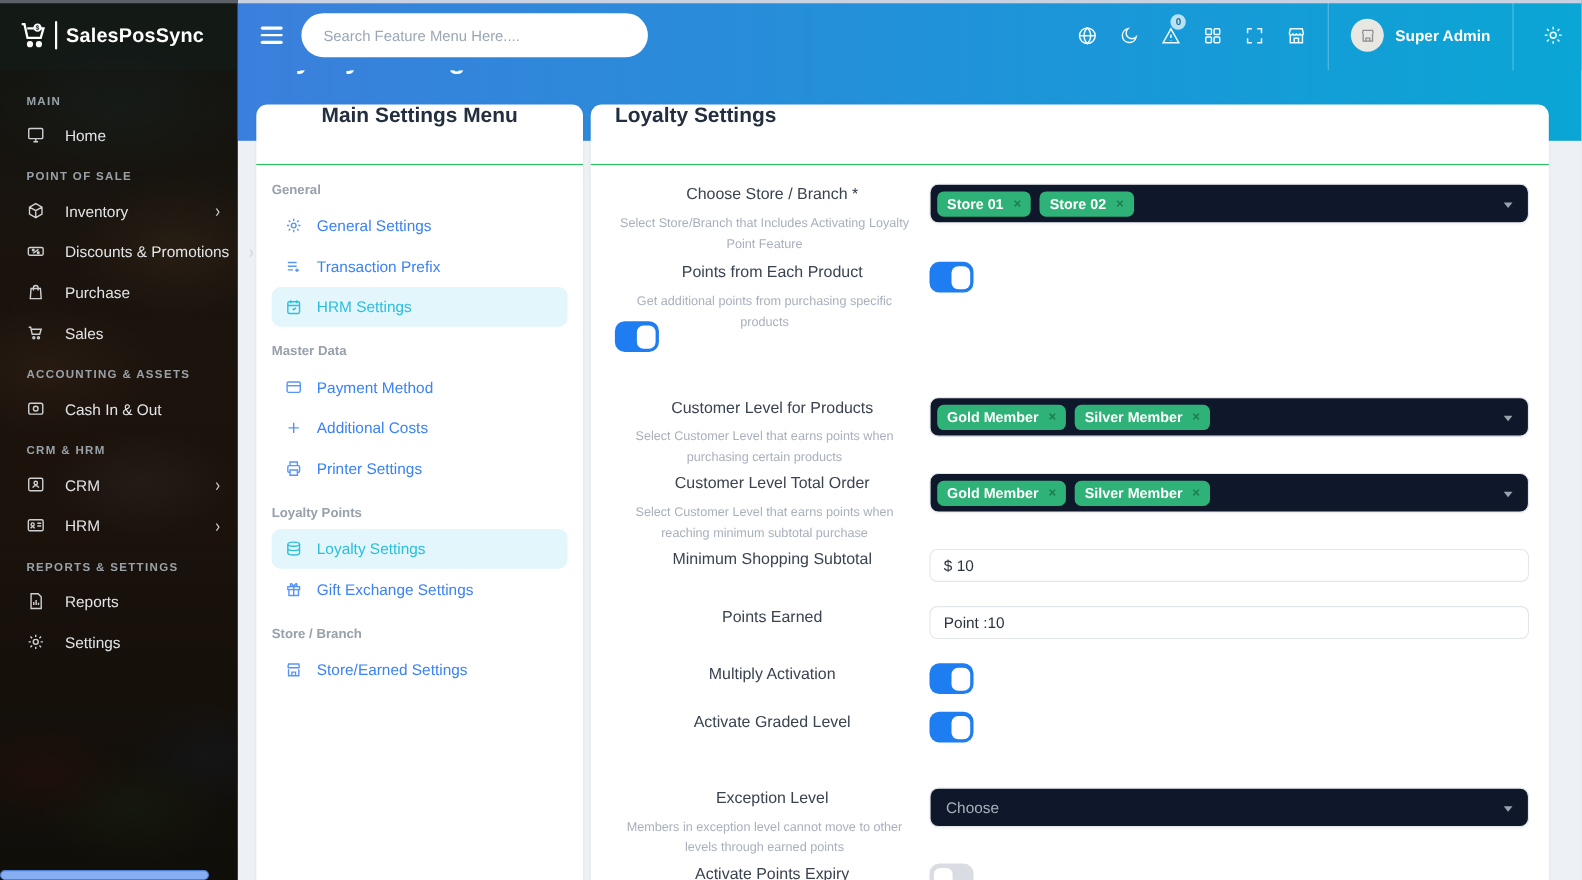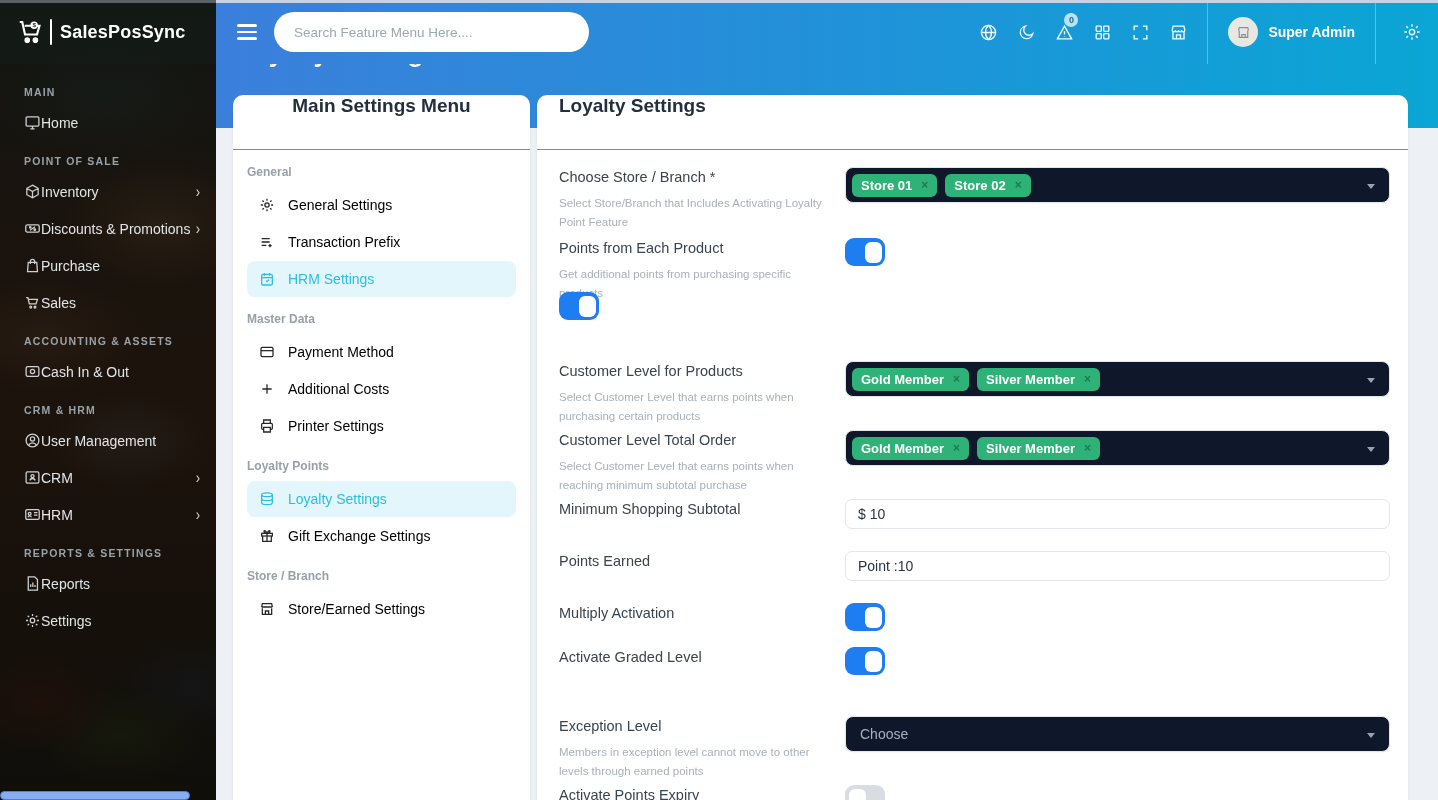--- a/index.html
+++ b/index.html
@@ -21,21 +21,21 @@
       radial-gradient(120px 70px at 55% 92%,#3c5a22 0%,transparent 70%),
       radial-gradient(110px 70px at 88% 86%,#2a3f66 0%,transparent 70%),
       radial-gradient(160px 90px at 50% 12%,#2e4a44 0%,transparent 75%),
       #241c14;}
   .logo-bar{height:64px;display:flex;align-items:center;padding:0 16px;background:rgba(20,30,26,.55);}
   .logo-cart{width:30px;height:30px;flex:0 0 auto;}
   .logo-sep{width:2px;height:26px;background:#fff;margin:0 8px 0 4px;border-radius:1px;}
   .logo-text{font-size:18px;font-weight:700;color:#fff;letter-spacing:.2px;}
   .nav{padding-top:8px;}
   .nav-section{padding:14px 24px 6px;font-size:10.5px;font-weight:700;letter-spacing:1.2px;color:#99a2a8;text-transform:uppercase;}
-  .nav-item{height:37px;display:flex;align-items:center;gap:0;padding:0 16px 0 24px;font-size:14px;color:#e2e5e8;cursor:pointer;}
+  .nav-item{height:37px;display:flex;align-items:center;gap:18px;padding:0 16px 0 24px;font-size:14px;color:#e2e5e8;cursor:pointer;}
   .nav-item .nicon{width:17px;height:17px;opacity:.9;flex:0 0 auto;}
   .nav-item .nlabel{flex:1;white-space:nowrap;}
   .nav-item .chev{font-size:13px;color:#cfd4d8;transform:scaleY(1.3);}
   .h-scrollbar{position:absolute;left:0;bottom:0;width:190px;height:9px;border-radius:5px;
     background:#86aef0;border:1px solid #4d7fd2;}
 
   
   .main{position:absolute;left:216px;top:0;width:1222px;height:800px;overflow:hidden;}
   .banner{position:absolute;top:0;left:0;right:0;height:128px;z-index:1;
     background:linear-gradient(90deg,#3b7fdc 0%,#1f93d9 55%,#0aa6d4 100%);}
@@ -69,29 +69,29 @@
   .menu-card{left:17px;top:95px;width:297px;height:760px;}
   .form-card{left:321px;top:95px;width:871px;height:760px;}
   .card-head{height:55px;display:flex;align-items:flex-start;border-bottom:1px solid #22c55e;}
   .menu-card .card-head{justify-content:center;}
   .form-card .card-head{padding-left:22px;}
   .card-title{font-size:19px;font-weight:700;color:#232f3e;}
 
   
   .mgroup-label{margin:15px 14px 8px;font-size:12px;font-weight:700;color:#97a0ab;}
   .mitem{height:36px;display:flex;align-items:center;gap:13px;margin:0 14px 1px;padding:0 12px;border-radius:8px;
-    font-size:14px;color:#000000;cursor:pointer;}
+    font-size:14px;color:#3b82f6;cursor:pointer;}
   .mitem .micon{width:16px;height:16px;flex:0 0 auto;opacity:.85;}
   .mitem.active{background:#e2f6fb;color:#2cbedd;}
   .mitem.active .micon{opacity:1;}
 
   
   .form-body{position:absolute;top:0;left:0;right:0;bottom:0;}
   .frow{position:absolute;left:22px;right:18px;display:flex;align-items:flex-start;}
-  .flabel{width:286px;flex:0 0 auto;padding-top:2px;}
+  .flabel{width:286px;flex:0 0 auto;padding-top:2px;text-align:center;}
   .flabel .lab{font-size:14.5px;color:#3a4350;}
   .flabel .help{margin-top:9px;font-size:11.5px;line-height:1.65;color:#a8b0bc;max-width:272px;}
   .fctrl{flex:1;position:relative;}
 
   .selectbox{position:relative;width:100%;height:36px;border:1px solid #e3e6ea;border-radius:8px;background:#0f172a;
     display:flex;align-items:center;gap:8px;padding:0 30px 0 6px;box-shadow:0 1px 2px rgba(20,30,50,.03);cursor:pointer;}
   .selectbox.empty{padding-left:14px;}
   .caret{position:absolute;right:14px;top:16px;width:0;height:0;border-left:4.5px solid transparent;border-right:4.5px solid transparent;border-top:5.5px solid #9aa2ad;}
   .placeholder{font-size:14px;color:#aab1bb;}
   .tag{display:inline-flex;align-items:center;gap:9px;background:#2fb277;color:#fff;font-size:13px;font-weight:600;
@@ -191,30 +191,20 @@
               <circle cx="12" cy="12" r="3"></circle>
             </svg>
           </span>
         <span class="nlabel">Cash In &amp; Out</span>
       </div>
 
       <div class="nav-section">CRM &amp; HRM</div>
       <div class="nav-item">
         <span class="nicon">
             <svg viewBox="0 0 24 24" fill="none" stroke="currentColor" stroke-width="1.8">
-              <circle cx="12" cy="12" r="9"></circle>
-              <circle cx="12" cy="10" r="3"></circle>
-              <path d="M6.5 18.5c1.2-2.2 3.2-3.3 5.5-3.3s4.3 1.1 5.5 3.3"></path>
-            </svg>
-          </span>
-        <span class="nlabel">User Management</span>
-      </div>
-      <div class="nav-item">
-        <span class="nicon">
-            <svg viewBox="0 0 24 24" fill="none" stroke="currentColor" stroke-width="1.8">
               <rect x="3" y="4" width="18" height="16" rx="2"></rect>
               <circle cx="12" cy="10" r="2.2"></circle>
               <path d="M8 16c1-1.8 2.4-2.6 4-2.6s3 .8 4 2.6"></path>
             </svg>
           </span>
         <span class="nlabel">CRM</span>
         <span class="chev">›</span>
       </div>
       <div class="nav-item">
         <span class="nicon">

